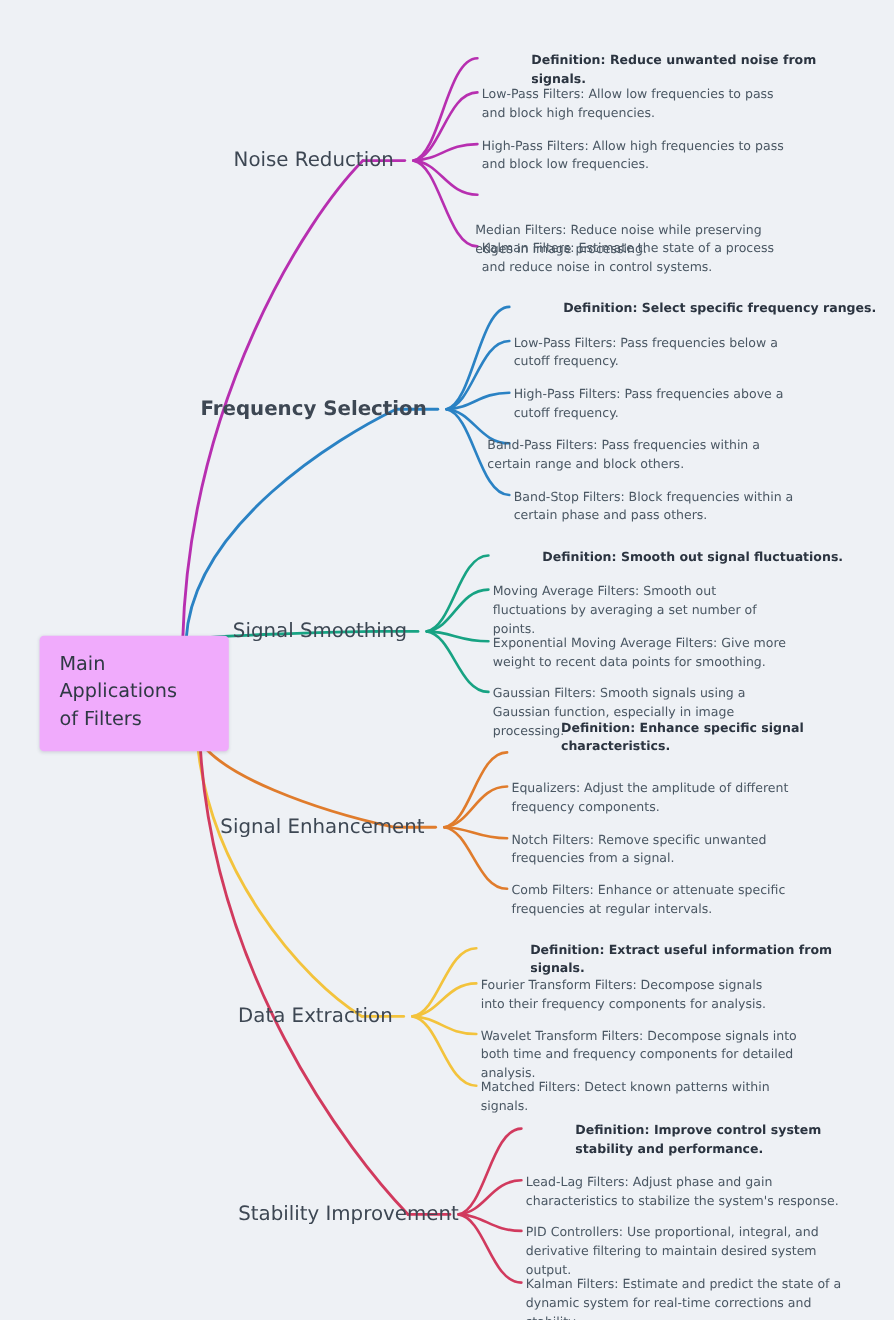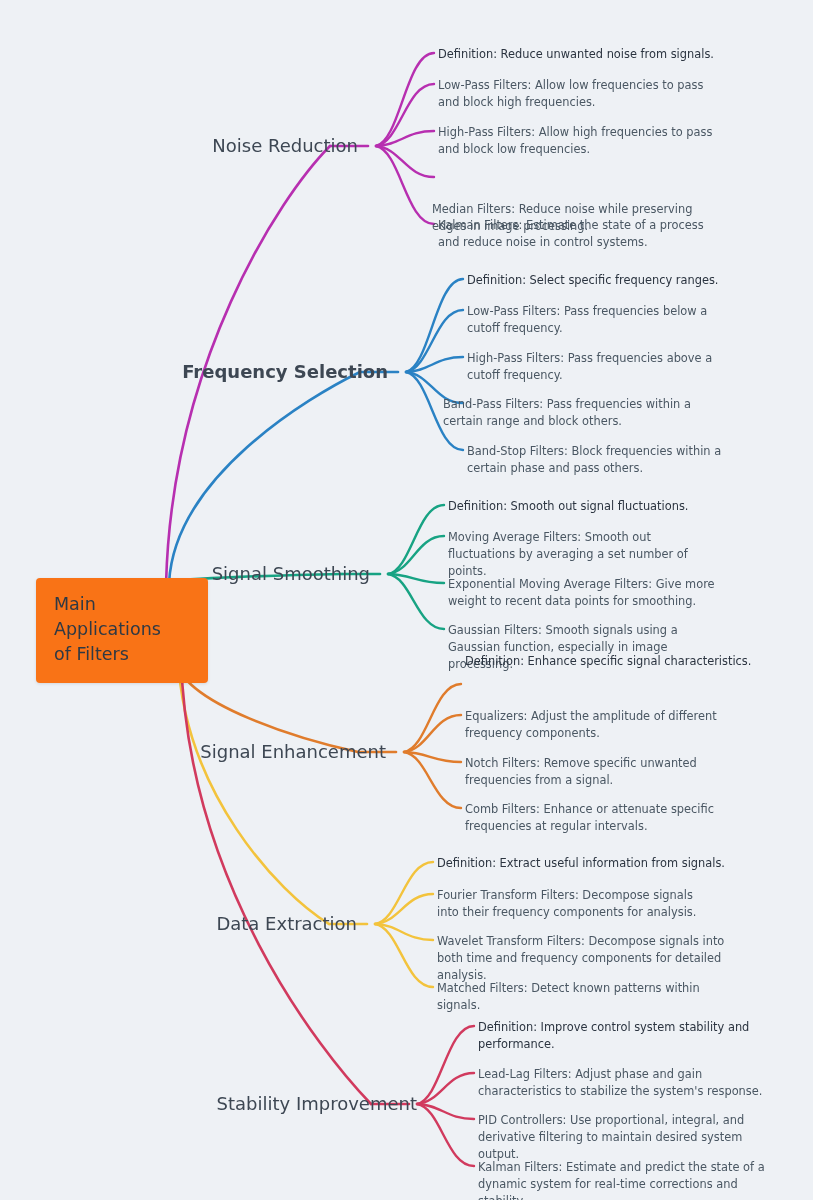--- a/index.html
+++ b/index.html
@@ -24,21 +24,21 @@
   svg.edges {
     position: absolute;
     left: 0;
     top: 0;
     width: 813px;
     height: 1200px;
     pointer-events: none;
   }
   .root-node {
     position: absolute;
-    background: #f97316;
+    background: #f0abfc;
     border-radius: 4px;
     box-shadow: 0 1px 3px rgba(40,50,70,0.13);
     padding: 14px 18px 16px 18px;
     box-sizing: border-box;
     color: #2f3944;
     font-size: 17.5px;
     line-height: 1.42;
     font-family: "DejaVu Sans", sans-serif;
     white-space: pre-line;
     z-index: 5;
@@ -55,21 +55,22 @@
   }
   .leaf {
     position: absolute;
     color: #4a5763;
     font-size: 11.4px;
     line-height: 1.47;
     z-index: 4;
   }
   .leaf.def {
     color: #2b3440;
-    font-weight: normal;
+    font-weight: bold;
+    margin-left: 45px;
   }
 </style>
 </head>
 <body>
 
 <div id="mindmap">
   <svg class="edges" viewBox="0 0 813 1200" preserveAspectRatio="none">
     <g id="edge-layer">
         <path d="M 166.1 582 C 172.1 364 278 198.32 330 146" fill="none" stroke="#b72fb0" stroke-width="2.6" stroke-linecap="round"></path>
         <path d="M 330 146 L 368 146" fill="none" stroke="#b72fb0" stroke-width="2.6" stroke-linecap="round"></path>

